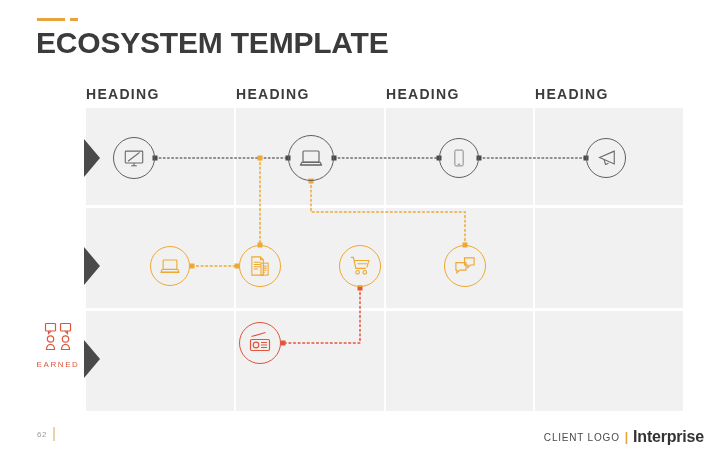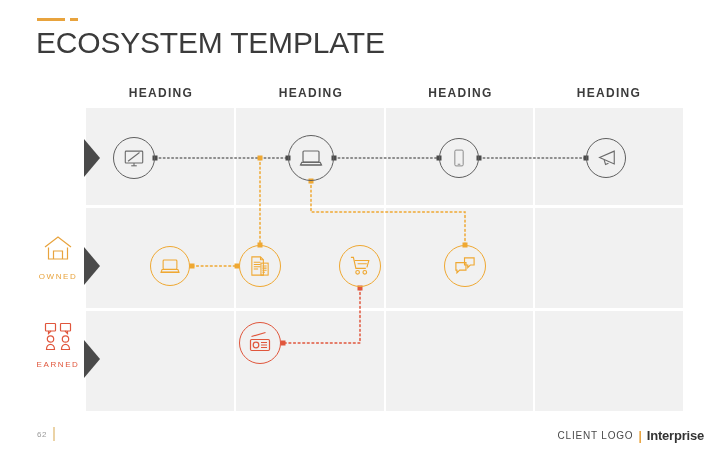--- a/index.html
+++ b/index.html
@@ -12,29 +12,29 @@
   }
   #slide{position:absolute;inset:0;width:720px;height:450px;}
 
   
   .accent-wrap{position:absolute;left:37px;top:18px;display:flex;gap:5px;align-items:center;}
   .accent-long{width:28px;height:3px;background:#E8A33D;}
   .accent-short{width:8px;height:3px;background:#E8A33D;}
 
   .page-title{
     position:absolute;left:36px;top:28px;
-    font-size:30px;font-weight:normal;letter-spacing:-0.2px;
+    font-size:30px;font-weight:bold;letter-spacing:-0.2px;
     color:#3b3b3b;line-height:1;white-space:nowrap;text-align:center;
   }
 
   
   .col-head{
     position:absolute;top:86px;
-    font-size:12px;font-weight:bold;letter-spacing:1.3px;
-    color:#3b3b3b;text-align:center;
+    font-size:14px;font-weight:bold;letter-spacing:1.3px;
+    color:#3b3b3b;text-align:left;
   }
 
   
   #grid{position:absolute;left:86px;top:108px;width:597px;height:303px;}
   .cell{position:absolute;background:#f1f1f1;}
 
   
   .row-label{
     position:absolute;width:62px;text-align:center;
   }
@@ -63,21 +63,21 @@
     position:absolute;left:37px;top:430px;
     font-size:8px;color:#9a9a9a;letter-spacing:0.5px;
   }
   .page-bar{position:absolute;left:53px;top:427px;width:2px;height:14px;background:#EBD3A6;}
   .footer-right{
     position:absolute;right:16px;top:428px;
     display:flex;align-items:center;gap:5px;text-align:center;
   }
   .client-logo{font-size:10px;letter-spacing:0.8px;color:#4a4a4a;}
   .foot-pipe{color:#E8A33D;font-size:12px;font-weight:bold;}
-  .brand{font-size:13px;font-weight:bold;color:#333333;letter-spacing:-0.2px;}
+  .brand{font-size:16px;font-weight:bold;color:#333333;letter-spacing:-0.2px;}
 </style>
 </head>
 <body>
 
 <div id="slide">
 
   <div class="accent-wrap">
     <div class="accent-long"></div>
     <div class="accent-short"></div>
   </div>
@@ -101,30 +101,20 @@
     <div class="cell" style="left:300px;top:100px;width:147px;height:100px;"></div>
     <div class="cell" style="left:449px;top:100px;width:148px;height:100px;"></div>
 
     <div class="cell" style="left:0px;top:203px;width:148px;height:100px;"></div>
     <div class="cell" style="left:150px;top:203px;width:148px;height:100px;"></div>
     <div class="cell" style="left:300px;top:203px;width:147px;height:100px;"></div>
     <div class="cell" style="left:449px;top:203px;width:148px;height:100px;"></div>
   </div>
 
 
-  <div class="row-label rl-owned" style="left:27px;top:232px;">
-    <span class="ricon">
-      <svg width="34" height="34" viewBox="0 0 34 34" fill="none" stroke="#E8A33D" stroke-width="1.2">
-        <path d="M4 15 L17 5 L30 15"></path>
-        <path d="M7.5 15.5 V27 H26.5 V15.5"></path>
-        <path d="M12.5 27 V19 H21.5 V27"></path>
-      </svg>
-    </span>
-    <span class="rtext">OWNED</span>
-  </div>
 
   <div class="row-label rl-earned" style="left:27px;top:320px;">
     <span class="ricon">
       <svg width="34" height="34" viewBox="0 0 34 34" fill="none" stroke="#E0563C" stroke-width="1.2">
         <rect x="4.5" y="3.5" width="10" height="7.5" rx="0.8"></rect>
         <path d="M7.5 11 V13.5 L10 11"></path>
         <rect x="19.5" y="3.5" width="10" height="7.5" rx="0.8"></rect>
         <path d="M26.5 11 V13.5 L24 11"></path>
         <circle cx="9.5" cy="19" r="3.2"></circle>
         <path d="M5.5 29.5 c0-3.2 1.9-5.2 4-5.2 s4 2 4 5.2 z"></path>

